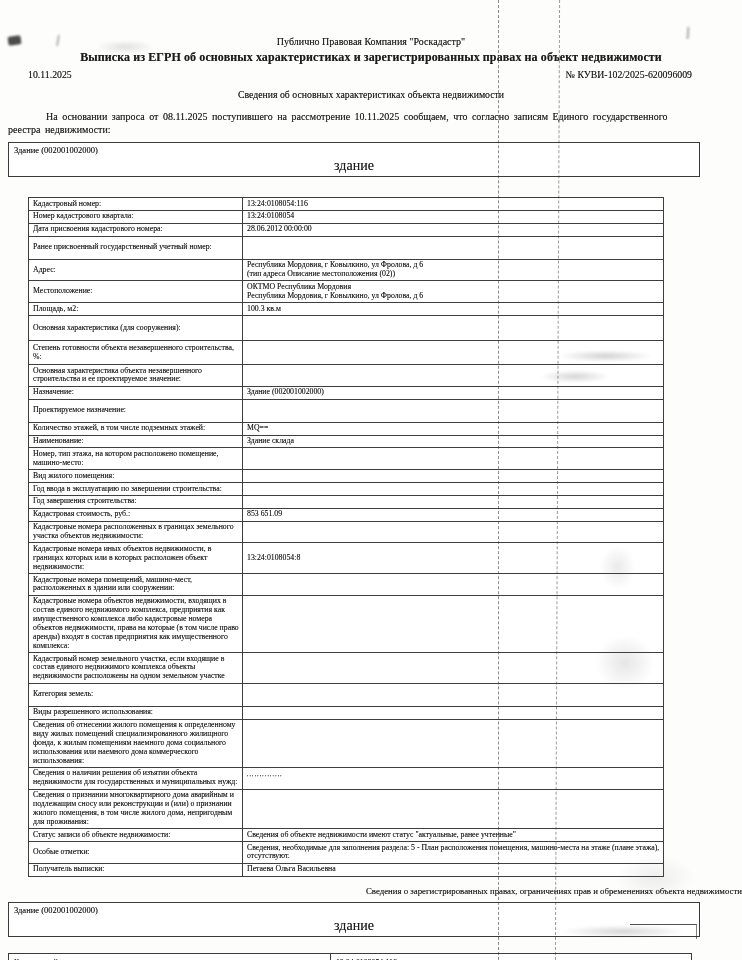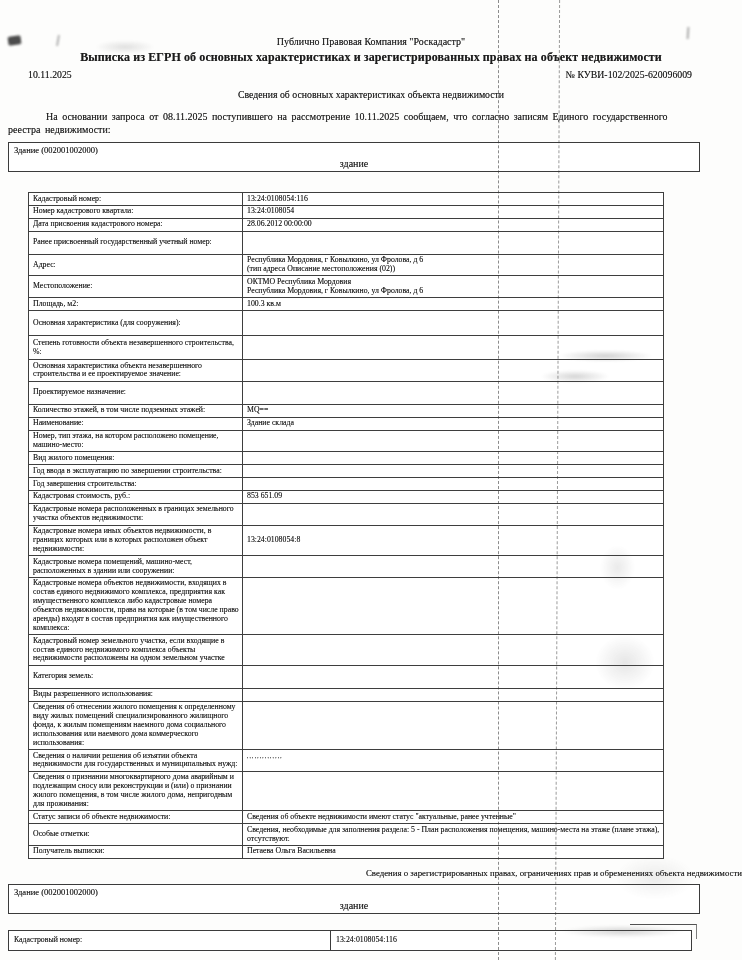--- a/index.html
+++ b/index.html
@@ -15,21 +15,21 @@
   
   .company{margin-top:36px;text-align:center;font-size:10px;}
   .doc-title{margin:3px 24px 0 24px;text-align:center;font-size:12px;font-weight:bold;letter-spacing:.1px;}
   .meta-row{display:flex;justify-content:space-between;align-items:flex-start;margin:4px 50px 0 28px;font-size:9.8px;}
   .sec-title{margin-top:9px;text-align:center;font-size:9.8px;}
   .intro{margin:10px 46px 0 8px;font-size:10px;line-height:1.3;white-space:pre-line;text-indent:38px;word-spacing:2px;}
 
   
   .obj-box{margin:6px 42px 0 8px;border:1px solid #3b3b3b;padding:1px 0 2px 0;background:#fff;}
   .obj-line1{font-size:8.5px;padding:1px 4px 0 5px;}
-  .obj-line2{font-size:10px;text-align:center;padding-top:3px;}
+  .obj-line2{font-size:14px;text-align:center;padding-top:3px;}
 
   
   .main-table{margin:20px 0 0 28px;border-collapse:collapse;table-layout:fixed;width:635px;background:#fff;}
   .main-table td{
     border:1px solid #3e3e3e;
     font-size:7.8px;line-height:1.14;
     padding:1.5px 3px 1.5px 4px;vertical-align:middle;
     overflow:hidden;
   }
   .main-table td.val{white-space:pre-line;vertical-align:middle;}
@@ -117,20 +117,24 @@
           <td class="val"></td>
         </tr>
         <tr class="t20">
           <td>Степень готовности объекта незавершенного строительства, %:</td>
           <td class="val"></td>
         </tr>
         <tr>
           <td>Основная характеристика объекта незавершенного строительства и ее проектируемое значение:</td>
           <td class="val"></td>
         </tr>
+        <tr>
+          <td>Назначение:</td>
+          <td class="val">Здание (002001002000)</td>
+        </tr>
         <tr class="t19">
           <td>Проектируемое назначение:</td>
           <td class="val"></td>
         </tr>
         <tr>
           <td>Количество этажей, в том числе подземных этажей:</td>
           <td class="val">MQ==</td>
         </tr>
         <tr>
           <td>Наименование:</td>

